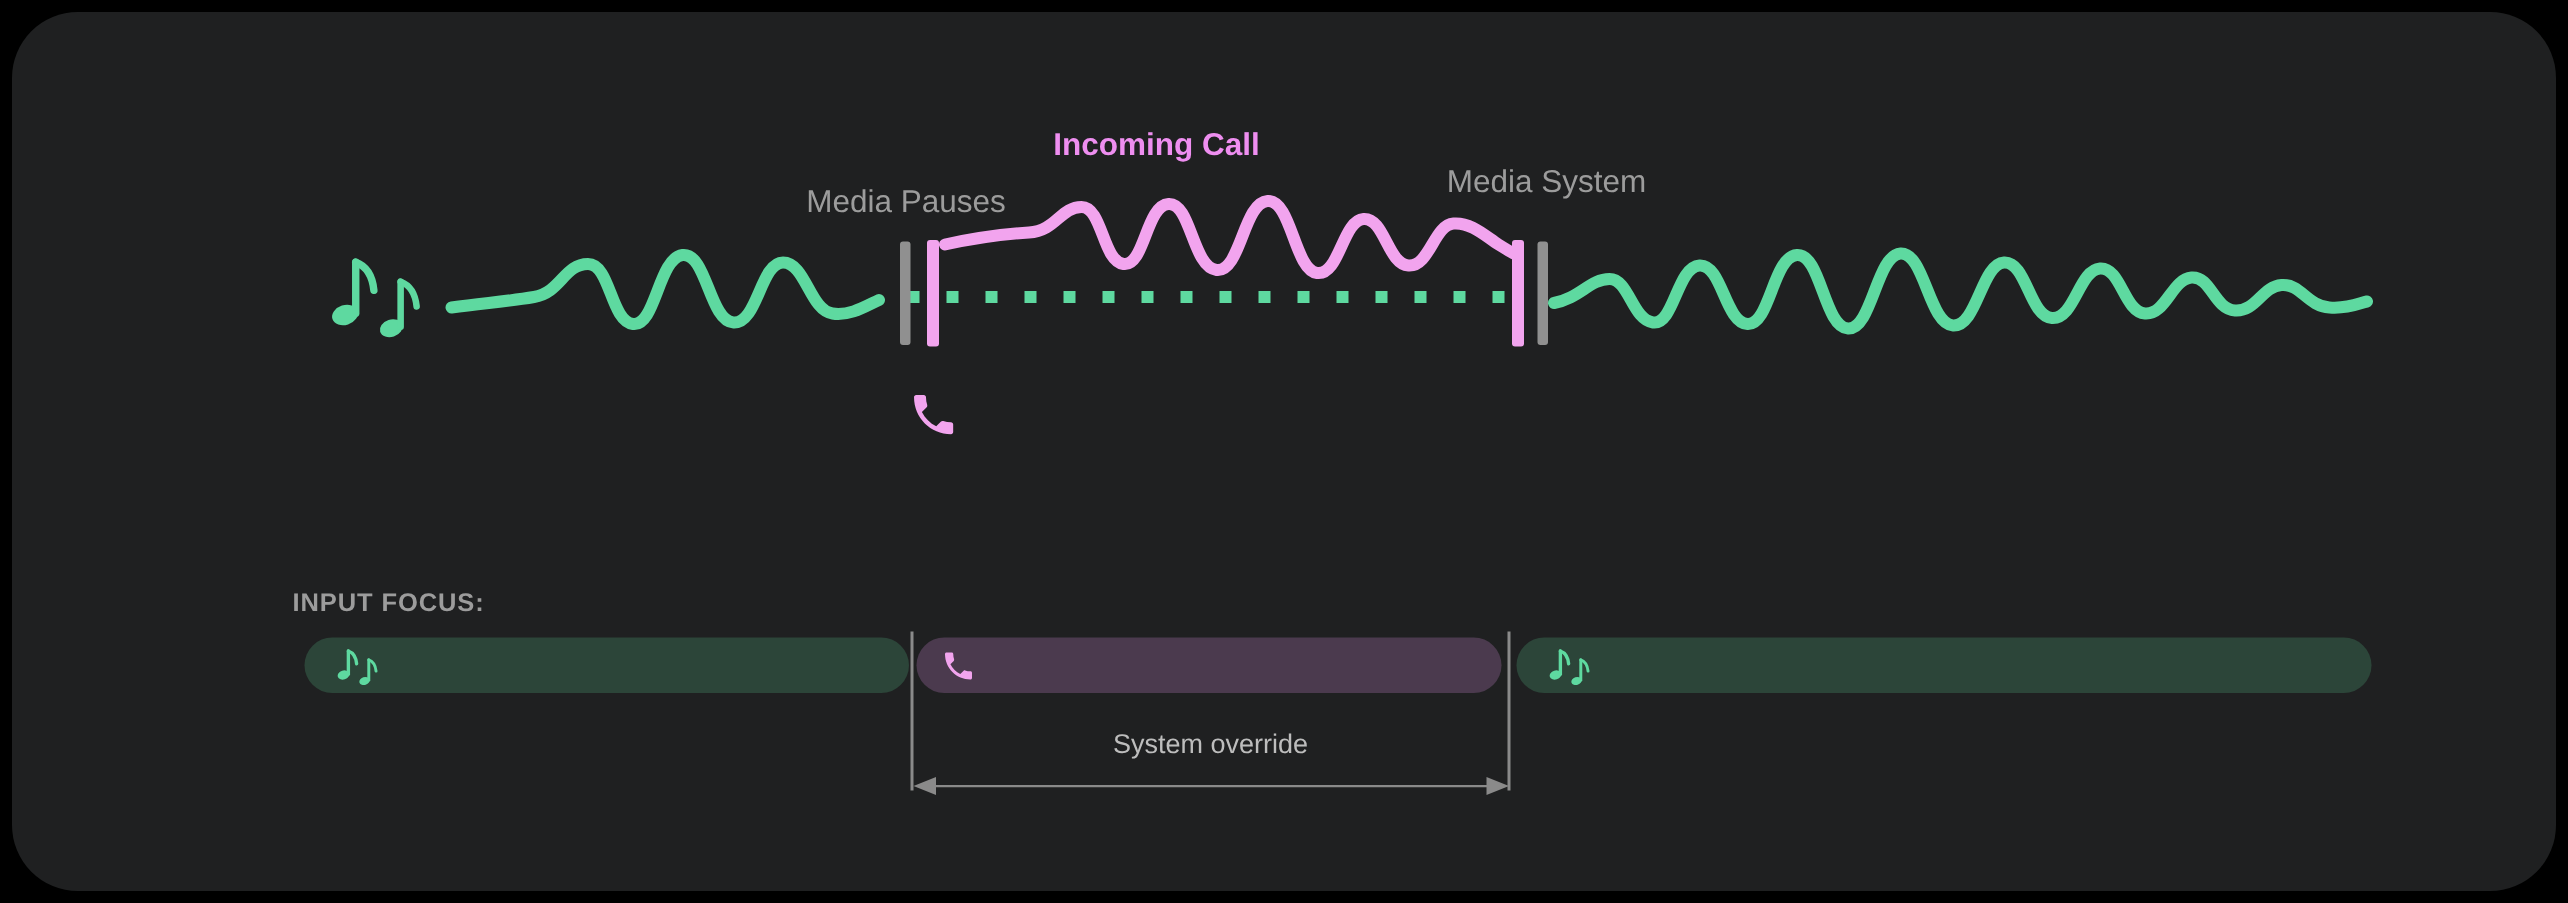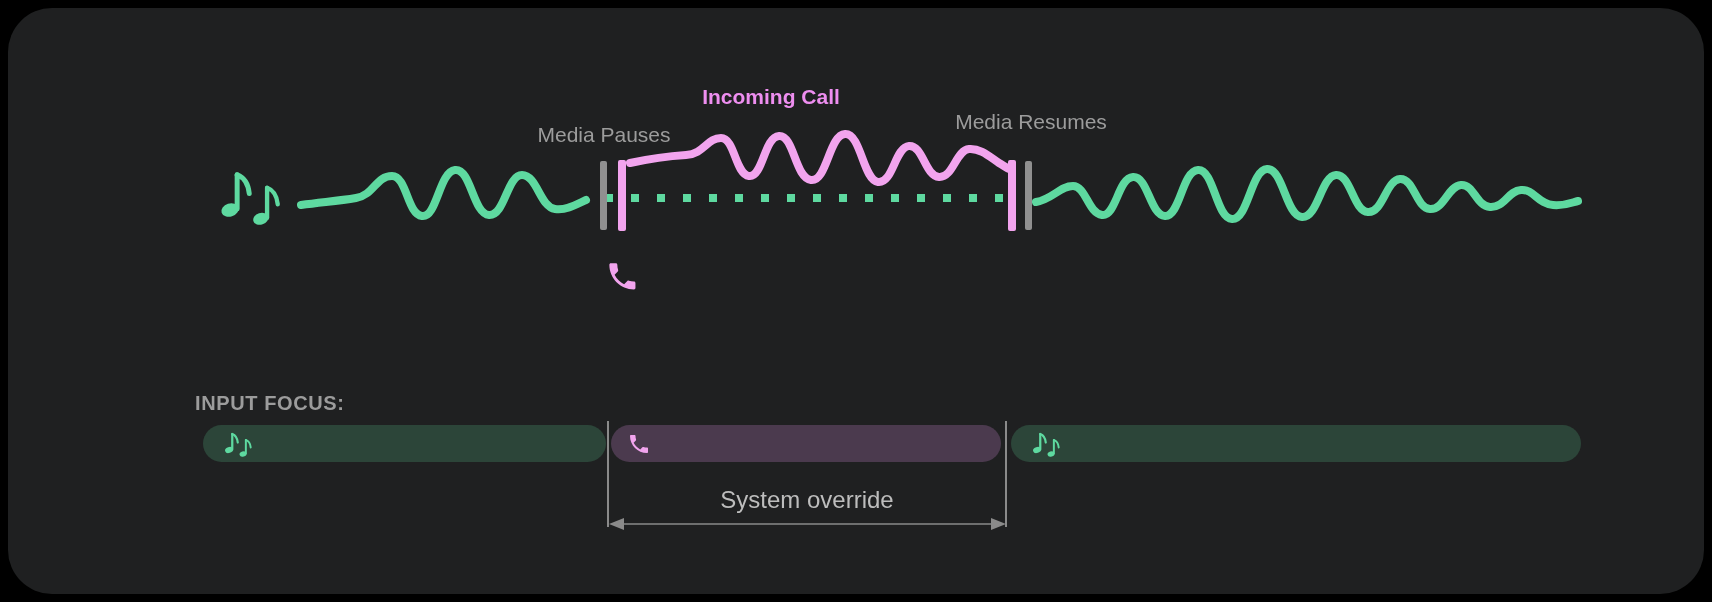--- a/index.html
+++ b/index.html
@@ -16,58 +16,58 @@
 
   .label {
     position: absolute; transform: translateX(-50%);
     font-size: 21px; line-height: 26px; font-weight: 500;
     color: var(--label-gray); white-space: nowrap;
   }
   .label.call { color: var(--call-pink-text); font-weight: 700; }
 
   .input-focus-label {
     position: absolute; left: 187px; top: 384px;
-    font-size: 20px; font-weight: 700; letter-spacing: 0.6px;
+    font-size: 17px; font-weight: 700; letter-spacing: 0.6px;
     color: var(--label-gray);
   }
 
   .pill {
     position: absolute; top: 417px; height: 37px; border-radius: 18.5px;
     display: flex; align-items: center; padding-left: 16px; box-sizing: border-box;
   }
   .pill.media { background: var(--pill-media-bg); }
   .pill.call  { background: var(--pill-call-bg); }
 
   .guide-line {
     position: absolute; top: 413px; height: 106px; width: 1.5px;
     background: var(--guide-gray);
   }
   .annotation {
     position: absolute; transform: translateX(-50%);
-    top: 478px; font-size: 24px; color: var(--annotation-gray); white-space: nowrap;
+    top: 478px; font-size: 18px; color: var(--annotation-gray); white-space: nowrap;
   }
   .arrow-svg { position: absolute; left: 600px; top: 507px; }
 
   .stroke-media { stroke: var(--media-green); fill: none; }
   .stroke-call  { stroke: var(--call-pink);  fill: none; }
   .fill-media   { color: var(--media-green); }
   .fill-call    { color: var(--call-pink); }
   .barrier-gray { fill: var(--barrier-gray); }
   .barrier-pink { fill: var(--call-pink); }
   .arrow-stroke { stroke: var(--guide-gray); fill: none; }
   .arrow-head   { fill: var(--guide-gray); }
 </style>
 </head>
 <body>
 
 <div class="card">
 
   <div class="label" style="left:596px; top:114px;">Media Pauses</div>
   <div class="label call" style="left:763px; top:76px;">Incoming Call</div>
-  <div class="label" style="left:1023px; top:101px;">Media Resumes</div>
+  <div class="label" style="left:1023px; top:101px;">Media System</div>
 
   <svg class="diagram-svg" width="1712" height="330" viewBox="0 0 1712 330">
     <defs>
       <g id="dbl-note" stroke-linecap="round">
         <ellipse cx="0" cy="0" rx="8" ry="6" transform="rotate(-18)" fill="currentColor" stroke="none"></ellipse>
         <path d="M6.5,-1 L6.5,-32" stroke="currentColor" stroke-width="4.5" fill="none"></path>
         <path d="M6.5,-32 C12,-30 16.5,-25 17.5,-15" stroke="currentColor" stroke-width="4.5" fill="none"></path>
         <g transform="translate(28,8) scale(0.88)">
           <ellipse cx="0" cy="0" rx="8" ry="6" transform="rotate(-18)" fill="currentColor" stroke="none"></ellipse>
           <path d="M6.5,-1 L6.5,-32" stroke="currentColor" stroke-width="4.5" fill="none"></path>

